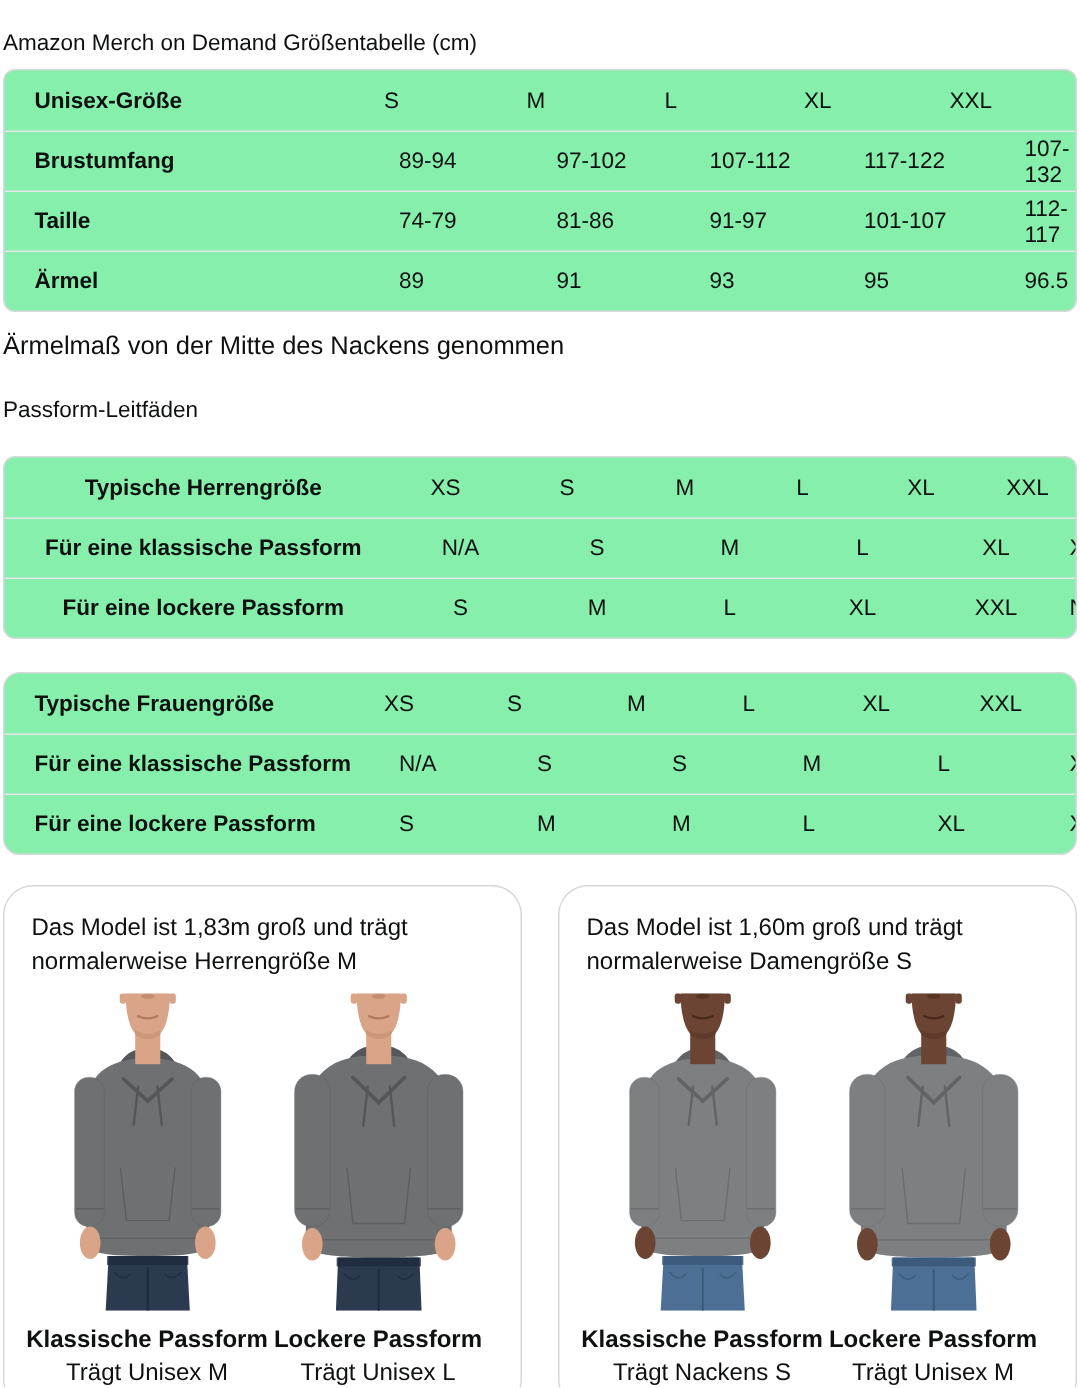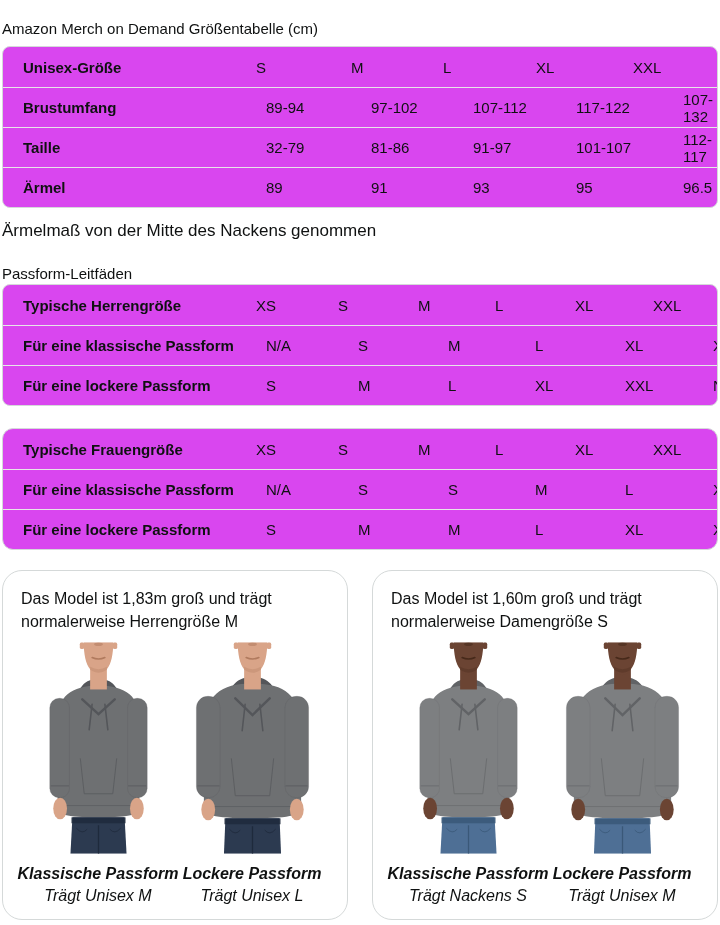--- a/index.html
+++ b/index.html
@@ -12,43 +12,43 @@
   }
   .page { padding: 16px 2px; }
 
   .page-title { font-size: 15px; font-weight: 400; margin: 0; padding-top: 4px; }
 
   .sizes-table {
     margin-top: 9px;
     border: 1px solid var(--table-border, #d5d9d9);
     border-radius: 8px;
     overflow: hidden;
-    background: #d946ef;
+    background: #86efac;
   }
   .trow { display: grid; height: 40px; align-items: center; padding-left: 20px; font-size: 15px; }
   .trow + .trow { border-top: 1px solid var(--row-divider, #e7e7e7); gap: 10px; }
   .t1 { grid-template-columns: 233px 95px 92px 93px 97px 1fr; }
   .t2 { grid-template-columns: 233px 82px 80px 77px 80px 78px 1fr; }
   .rlabel { font-weight: 700; padding-right: 8px; }
 
   .footnote { font-size: 17px; margin: 13px 0 0 0; }
   .section-heading { font-size: 15px; font-weight: 400; margin: 24px 0 0 0; }
-  .sizes-table.mens { margin-top: 2px; }
+  .sizes-table.mens { margin-top: 22px; text-align: center; }
   .sizes-table.womens { margin-top: 22px; border-radius: 11px; }
 
   .cards { display: flex; gap: 24px; margin-top: 20px; }
   .card {
     width: 360px; height: 350px;
     border: 1px solid var(--table-border, #d5d9d9);
     border-radius: 20px;
     padding: 16px 18px 14px;
     background: #fff;
   }
   .card-desc { font-size: 16px; line-height: 23px; margin: 0; max-width: 296px; }
-  .figures { display: flex; margin-top: 9px; font-style: italic; }
+  .figures { display: flex; margin-top: 9px; }
   .figure { width: 50%; display: flex; flex-direction: column; align-items: center; }
   .model-svg { width: 123px; height: 212px; display: block; }
   .fit-label { font-size: 16px; font-weight: 700; margin-top: 11px; white-space: nowrap; }
   .size-label { font-size: 16px; margin-top: 4px; white-space: nowrap; }
 
   
   .card[data-model="male"] {
     --skin: #d9a488; --skin-shade: #b07a5e;
     --hoodie: #6e7072; --hoodie-dark: #54565a; --hoodie-line: #5c5e61;
     --jeans: #2c3a50; --jeans-dark: #1e2a3c;
@@ -133,21 +133,21 @@
     <div class="trow t1">
       <div class="rlabel">Brustumfang</div>
       <div>89-94</div>
       <div>97-102</div>
       <div>107-112</div>
       <div>117-122</div>
       <div>107-132</div>
     </div>
     <div class="trow t1">
       <div class="rlabel">Taille</div>
-      <div>32-79</div>
+      <div>74-79</div>
       <div>81-86</div>
       <div>91-97</div>
       <div>101-107</div>
       <div>112-117</div>
     </div>
     <div class="trow t1">
       <div class="rlabel">Ärmel</div>
       <div>89</div>
       <div>91</div>
       <div>93</div>

